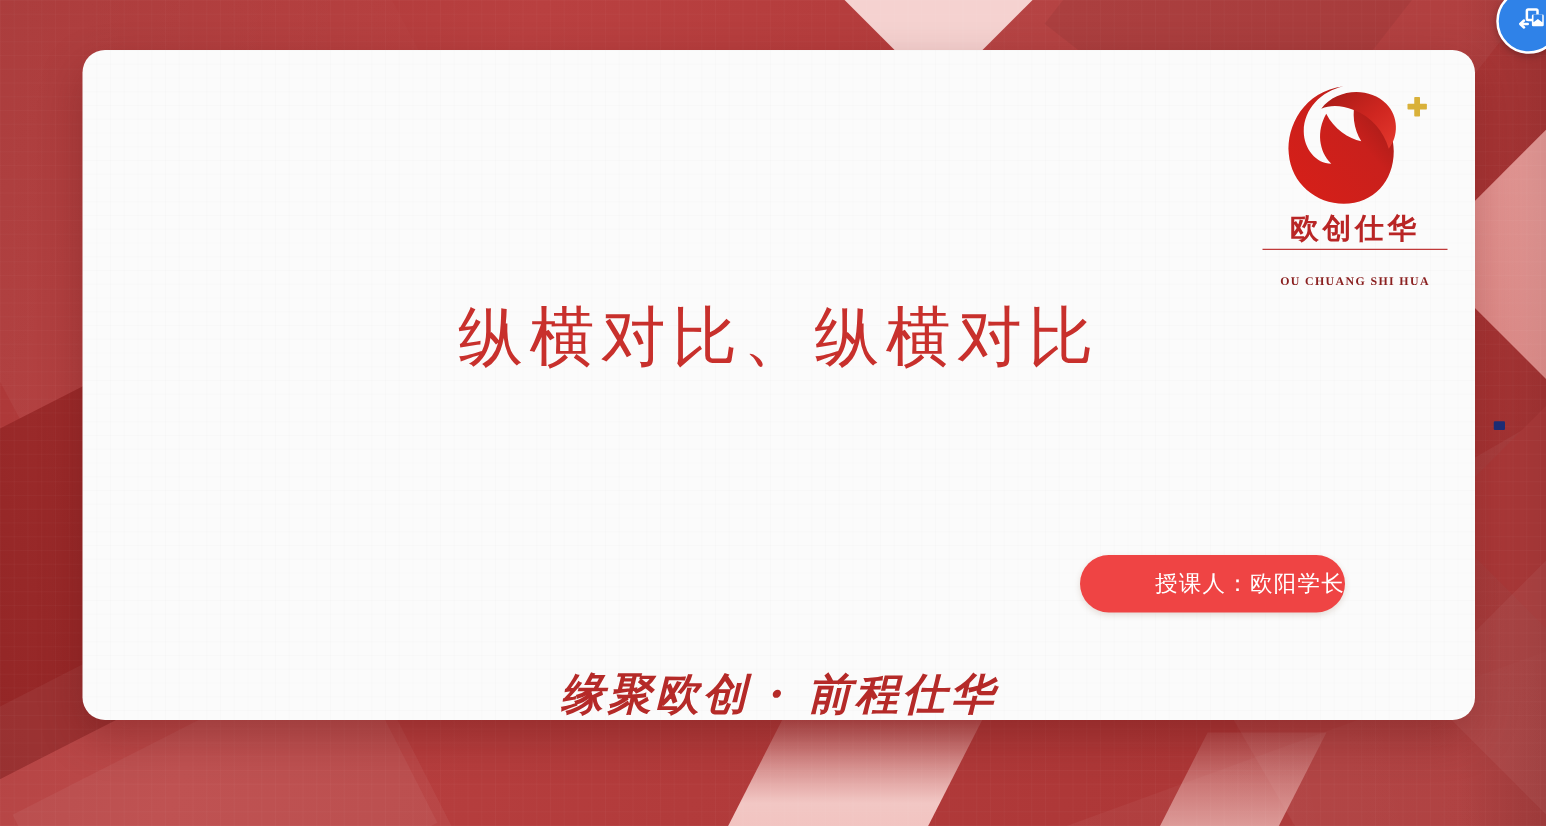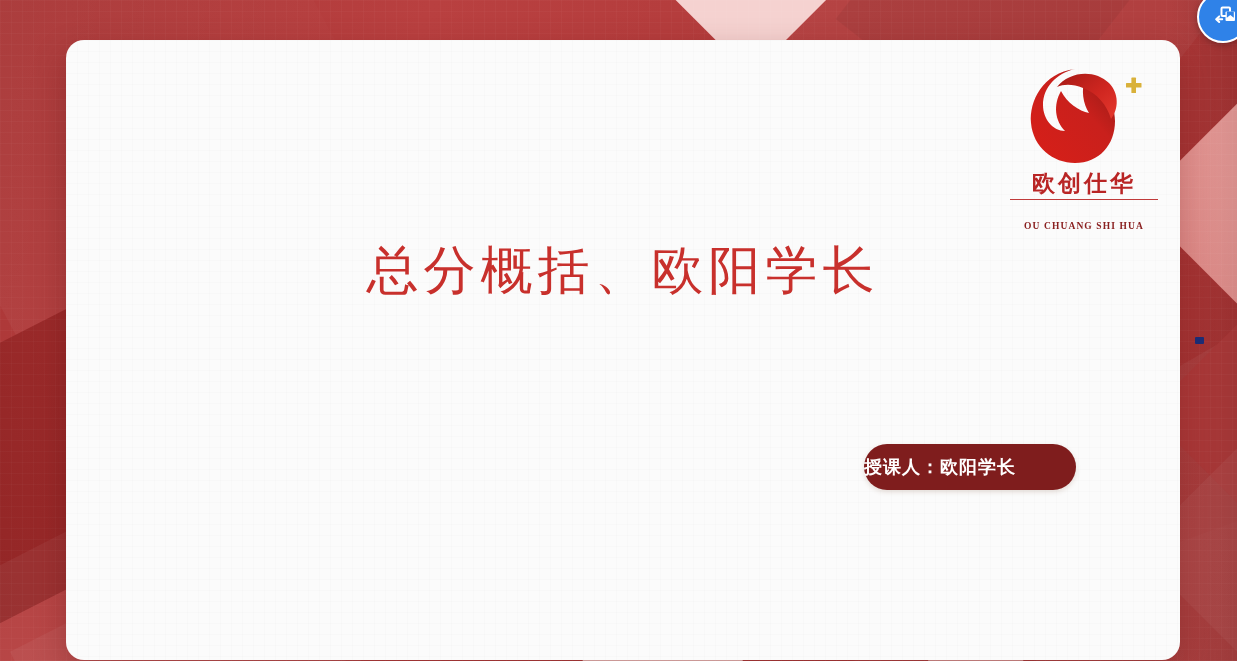--- a/index.html
+++ b/index.html
@@ -141,21 +141,21 @@
     background-size: 11px 11px;
     pointer-events: none;
   }
 
   
   #card {
     position: absolute;
     left: 66px;
     top: 40px;
     width: 1114px;
-    height: 620px;
+    height: 536px;
     background: #fbfbfb;
     border-radius: 18px;
     box-shadow: 0 14px 34px rgba(80, 10, 10, 0.30);
     overflow: hidden;
   }
   .card-grid {
     position: absolute;
     inset: 0;
     background-image:
       linear-gradient(to right, rgba(0,0,0,0.012) 1px, transparent 1px),
@@ -217,26 +217,25 @@
   }
 
   
   #instructor-pill {
     position: absolute;
     left: 798px;
     top: 404px;
     width: 212px;
     height: 46px;
     border-radius: 23px;
-    background: #7f1d1d;
+    background: #ef4444;
     display: flex;
     align-items: center;
-    justify-content: flex-start;
+    justify-content: flex-end;
     box-shadow: 0 2px 5px rgba(120,80,50,0.18);
-    font-weight: bold;
   }
   #instructor-pill .pill-text {
     font-family: "DejaVu Sans", "Liberation Sans", sans-serif;
     font-size: 18px;
     color: #ffffff;
     letter-spacing: 1px;
     white-space: nowrap;
   }
 
   
@@ -340,27 +339,30 @@
             <rect x="103" y="22" width="15.5" height="4.6" rx="0.6" fill="#d9b13a"></rect>
             <rect x="108.4" y="16.6" width="4.6" height="15.5" rx="0.6" fill="#d9b13a"></rect>
           </g>
         </svg>
       </div>
       <div class="logo-name">欧创仕华</div>
       <div class="logo-pinyin">OU CHUANG SHI HUA</div>
     </div>
 
     <div id="title-block">
-      <div class="title-line">总分概括、欧阳学长</div>
+      <div class="title-line">纵横对比、纵横对比</div>
     </div>
 
     <div id="instructor-pill">
       <span class="pill-text">授课人：欧阳学长</span>
     </div>
 
+    <div id="slogan">
+      <span class="slogan-text">缘聚欧创 · 前程仕华</span>
+    </div>
   </div>
 
   <div id="capture-button">
     <svg width="27" height="27" viewBox="0 0 27 27">
       <rect x="11.5" y="3.5" width="8.5" height="8.5" rx="1" fill="none" stroke="#ffffff" stroke-width="2"></rect>
       <rect x="15.5" y="7.5" width="9.5" height="9.5" rx="1" fill="#ffffff"></rect>
       <path d="M16.8 7.5 h7 v6.2 l-3.5 -2.6 l-3.5 2.6 z" fill="#2f82e8"></path>
       <path d="M12.2 15.2 h-5.4" fill="none" stroke="#ffffff" stroke-width="2" stroke-linecap="round"></path>
       <path d="M9.2 12.4 l-3 2.8 l3 2.8" fill="none" stroke="#ffffff" stroke-width="2" stroke-linecap="round" stroke-linejoin="round"></path>
     </svg>

